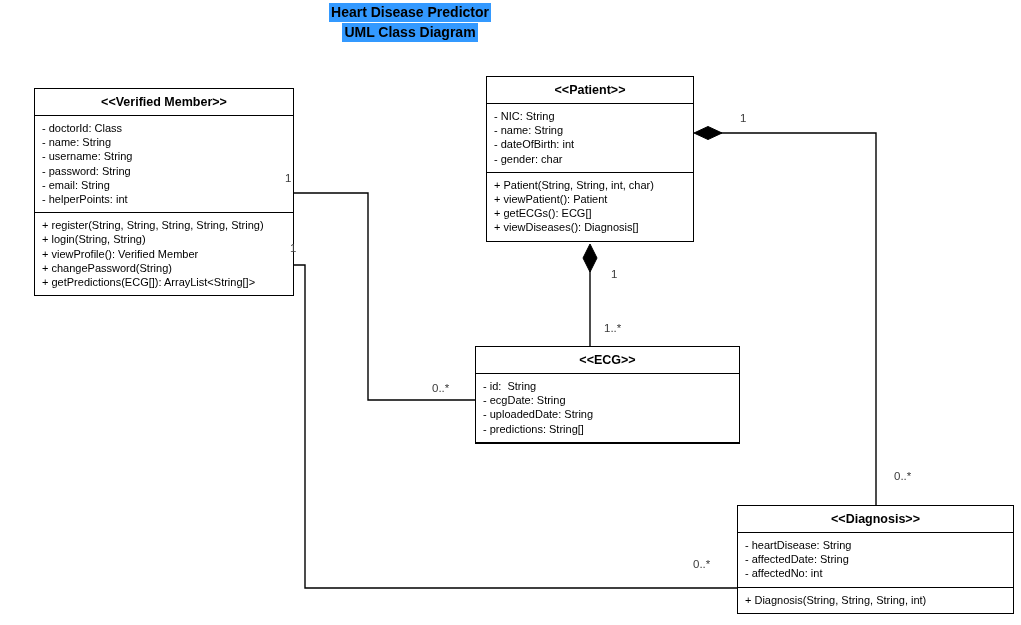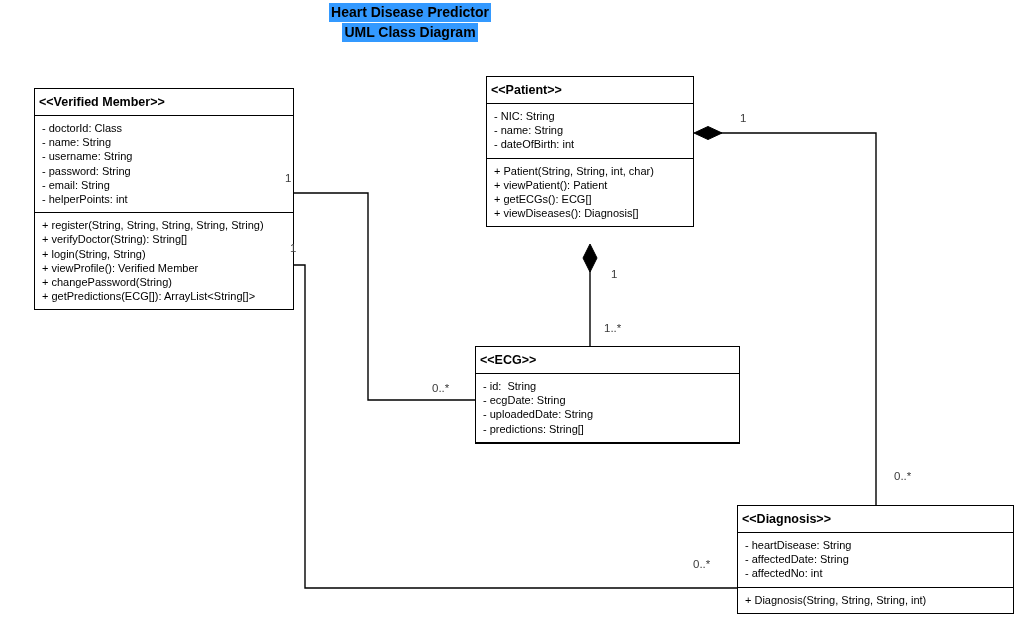--- a/index.html
+++ b/index.html
@@ -43,21 +43,21 @@
   .uml-class {
     position: absolute;
     background: #ffffff;
     border: 1.4px solid #000000;
     box-sizing: border-box;
     z-index: 5;
   }
   .uml-name {
     font-weight: bold;
     font-size: 12.5px;
-    text-align: left;
+    text-align: center;
     padding: 6px 4px 6px 4px;
     border-bottom: 1.4px solid #000000;
     white-space: nowrap;
   }
   .uml-compartment {
     padding: 5px 6px 6px 7px;
   }
   .uml-compartment.attrs {
     border-bottom: 1.4px solid #000000;
   }
@@ -145,34 +145,34 @@
   <div class="uml-compartment attrs">
     <div class="uml-member">- doctorId: Class</div>
     <div class="uml-member">- name: String</div>
     <div class="uml-member">- username: String</div>
     <div class="uml-member">- password: String</div>
     <div class="uml-member">- email: String</div>
     <div class="uml-member">- helperPoints: int</div>
   </div>
   <div class="uml-compartment methods">
     <div class="uml-member">+ register(String, String, String, String, String)</div>
-    <div class="uml-member">+ verifyDoctor(String): String[]</div>
     <div class="uml-member">+ login(String, String)</div>
     <div class="uml-member">+ viewProfile(): Verified Member</div>
     <div class="uml-member">+ changePassword(String)</div>
     <div class="uml-member">+ getPredictions(ECG[]): ArrayList&lt;String[]&gt;</div>
   </div>
 </div>
 
 <div class="uml-class" id="class-patient" style="left:486px; top:76px; width:208px;">
   <div class="uml-name">&lt;&lt;Patient&gt;&gt;</div>
   <div class="uml-compartment attrs">
     <div class="uml-member">- NIC: String</div>
     <div class="uml-member">- name: String</div>
     <div class="uml-member">- dateOfBirth: int</div>
+    <div class="uml-member">- gender: char</div>
   </div>
   <div class="uml-compartment methods">
     <div class="uml-member">+ Patient(String, String, int, char)</div>
     <div class="uml-member">+ viewPatient(): Patient</div>
     <div class="uml-member">+ getECGs(): ECG[]</div>
     <div class="uml-member">+ viewDiseases(): Diagnosis[]</div>
   </div>
 </div>
 
 <div class="uml-class" id="class-ecg" style="left:475px; top:346px; width:265px;">

